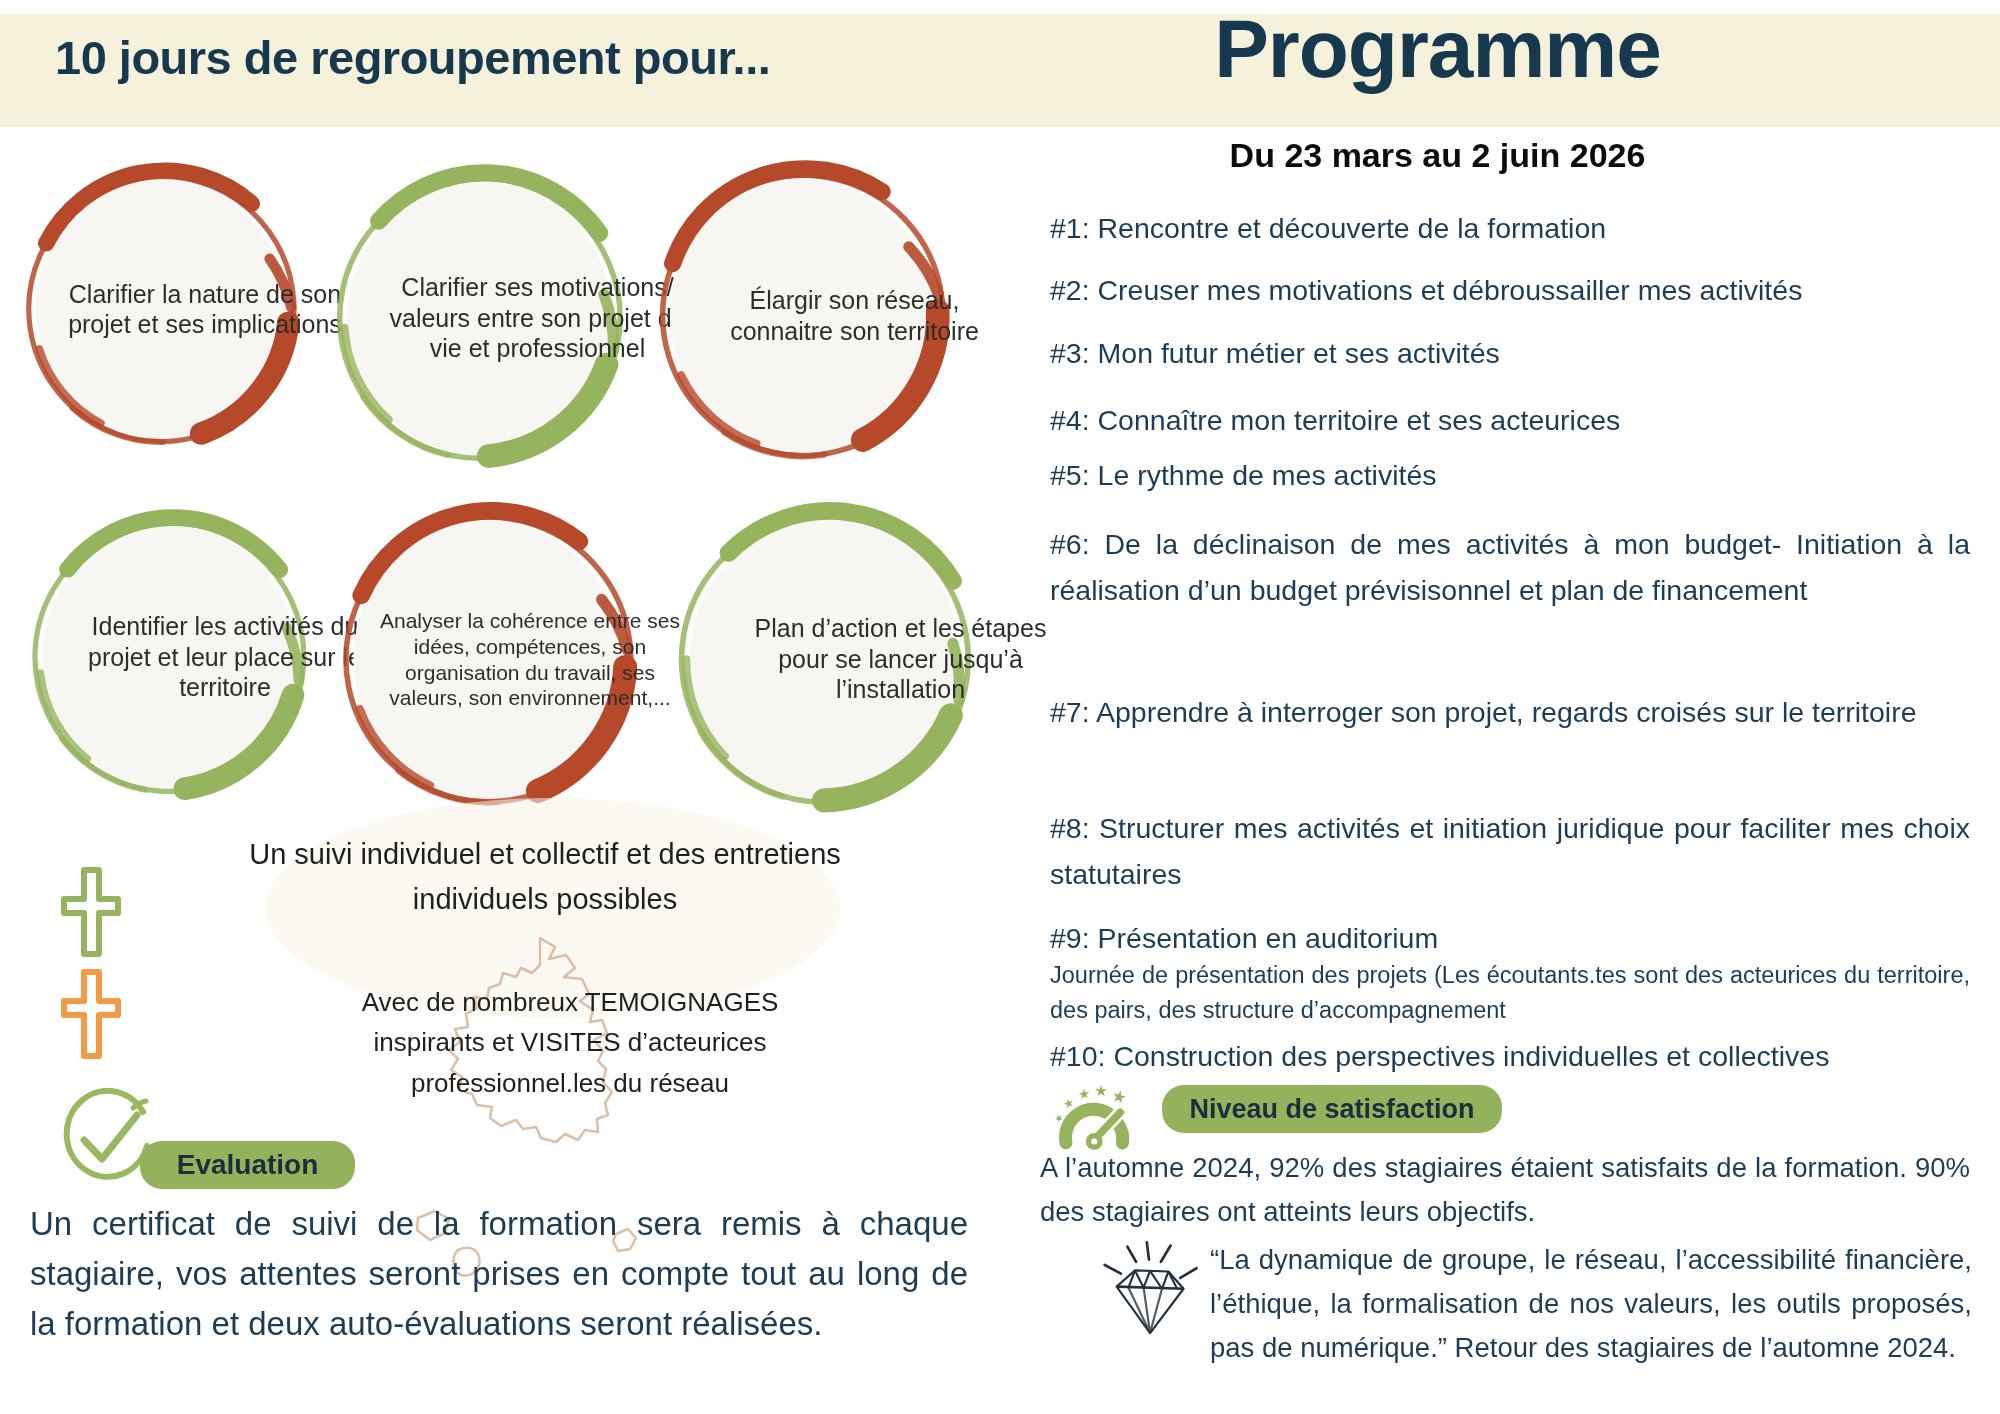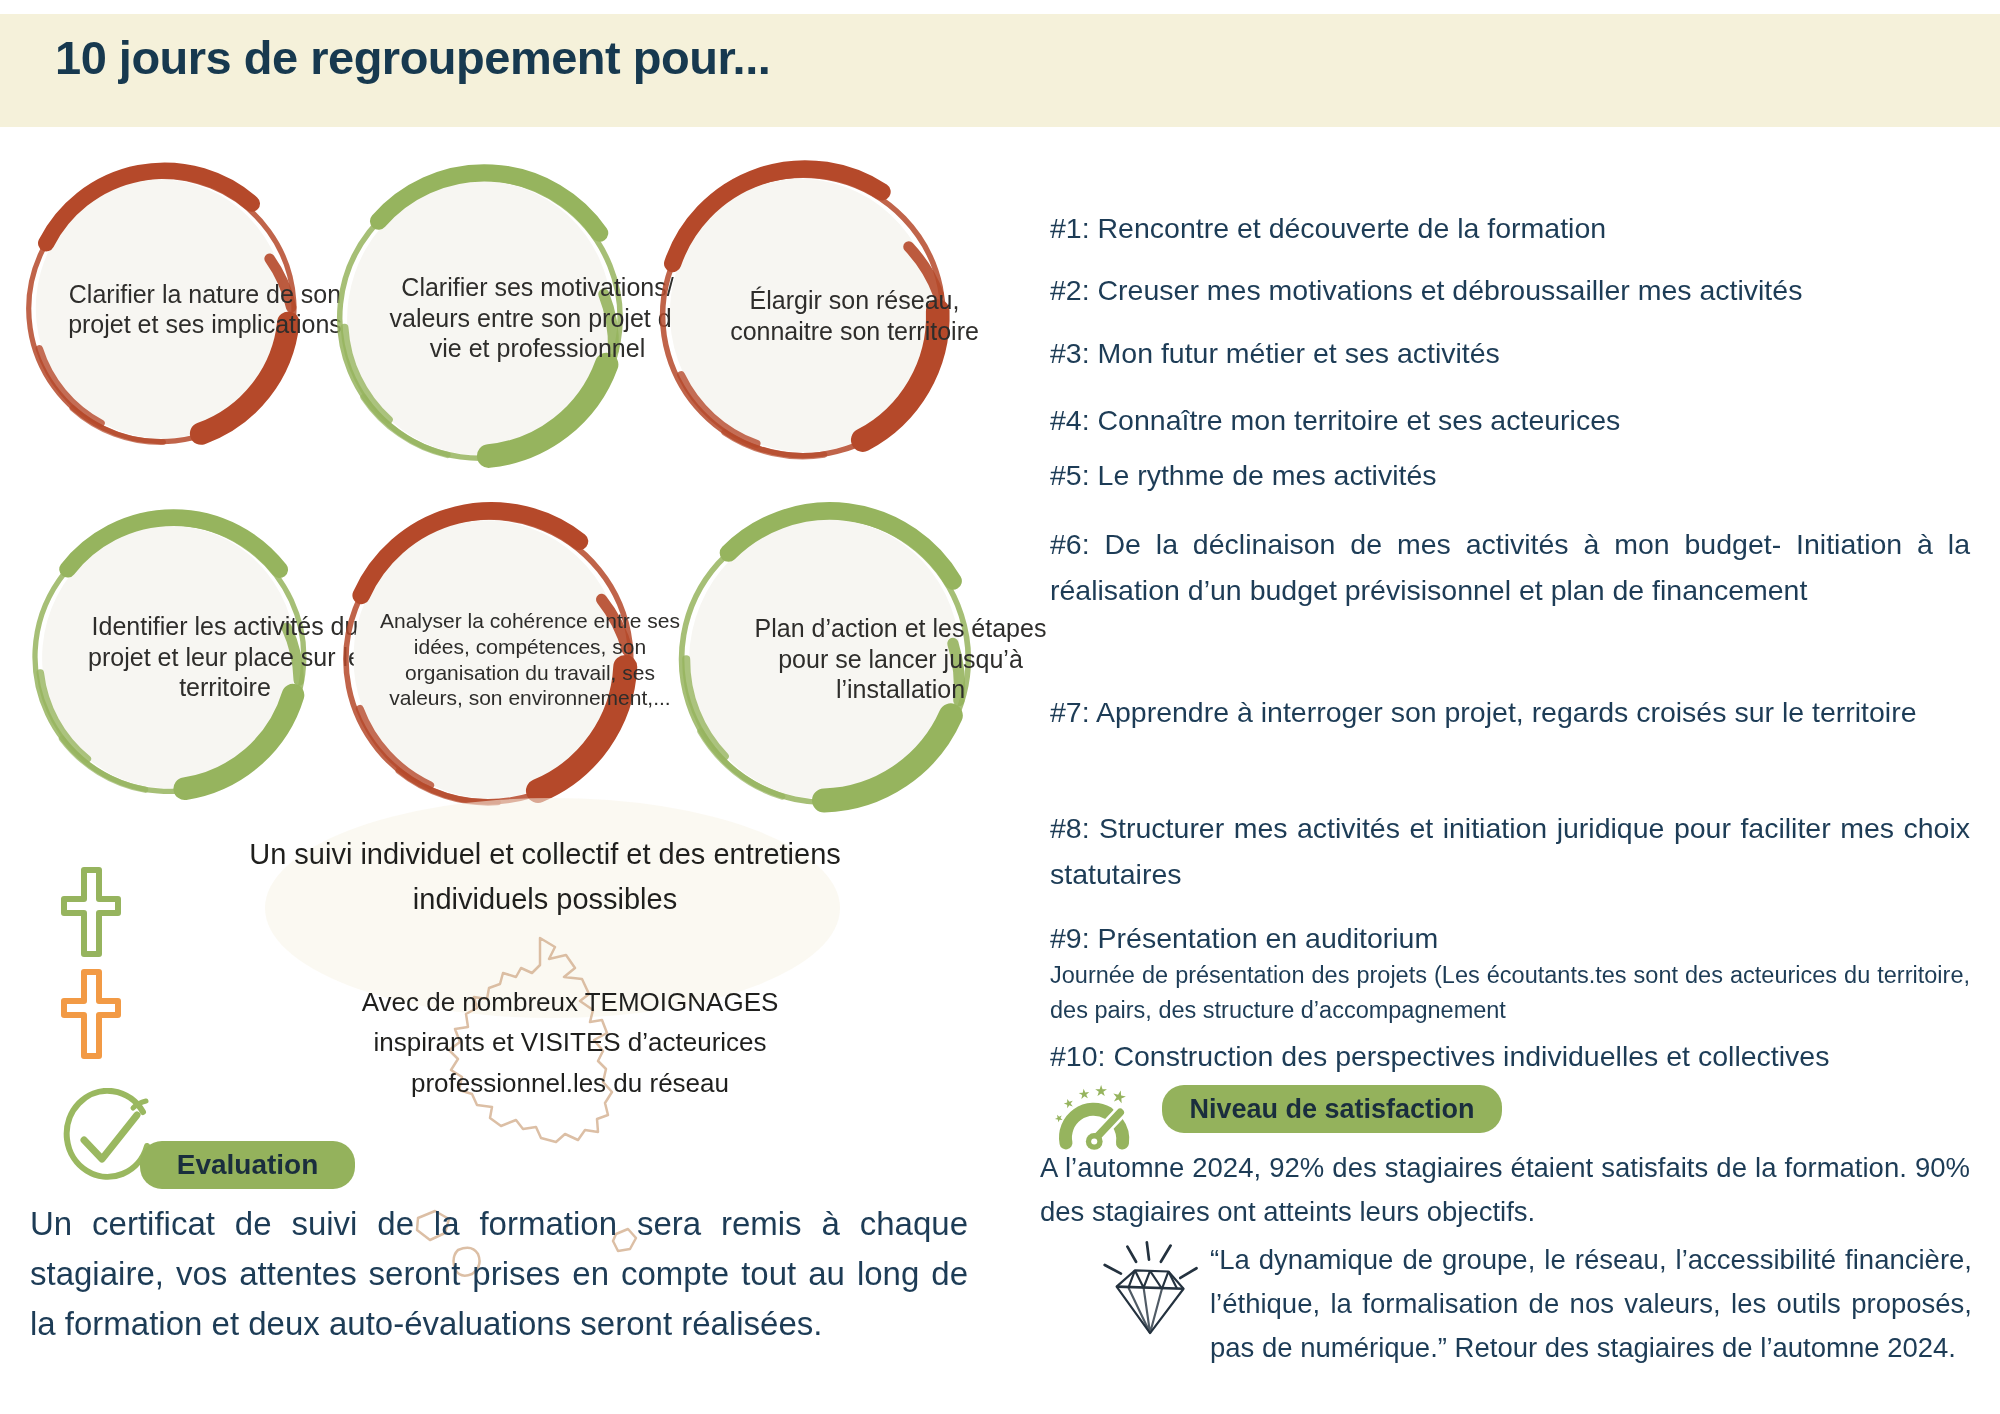--- a/index.html
+++ b/index.html
@@ -82,20 +82,22 @@
         <path d="M184,118 A89,89 0 0 1 118,186" stroke-width="15"></path>
         <path d="M16,118 A86,86 0 0 0 52,172" stroke-width="5" opacity="0.8"></path>
         <path d="M176,74 A89,89 0 0 1 187,108" stroke-width="7" opacity="0.9"></path>
         <path d="M34,160 A89,89 0 0 0 92,189" stroke-width="4" opacity="0.7"></path>
       </g>
     </defs>
   </svg>
 
   <div class="banner"></div>
   <div class="left-title">10 jours de regroupement pour...</div>
+  <div class="right-title">Programme</div>
+  <div class="date-line">Du 23 mars au 2 juin 2026</div>
 
   <div class="circle c1 red">
     <svg class="brush" viewBox="0 0 200 200">
         <use href="#brushcircle"></use>
       </svg>
     <div class="ctext">Clarifier la nature de son projet et ses implications</div>
   </div>
   <div class="circle c2 green">
     <svg class="brush" viewBox="0 0 200 200">
         <use href="#brushcircle"></use>

